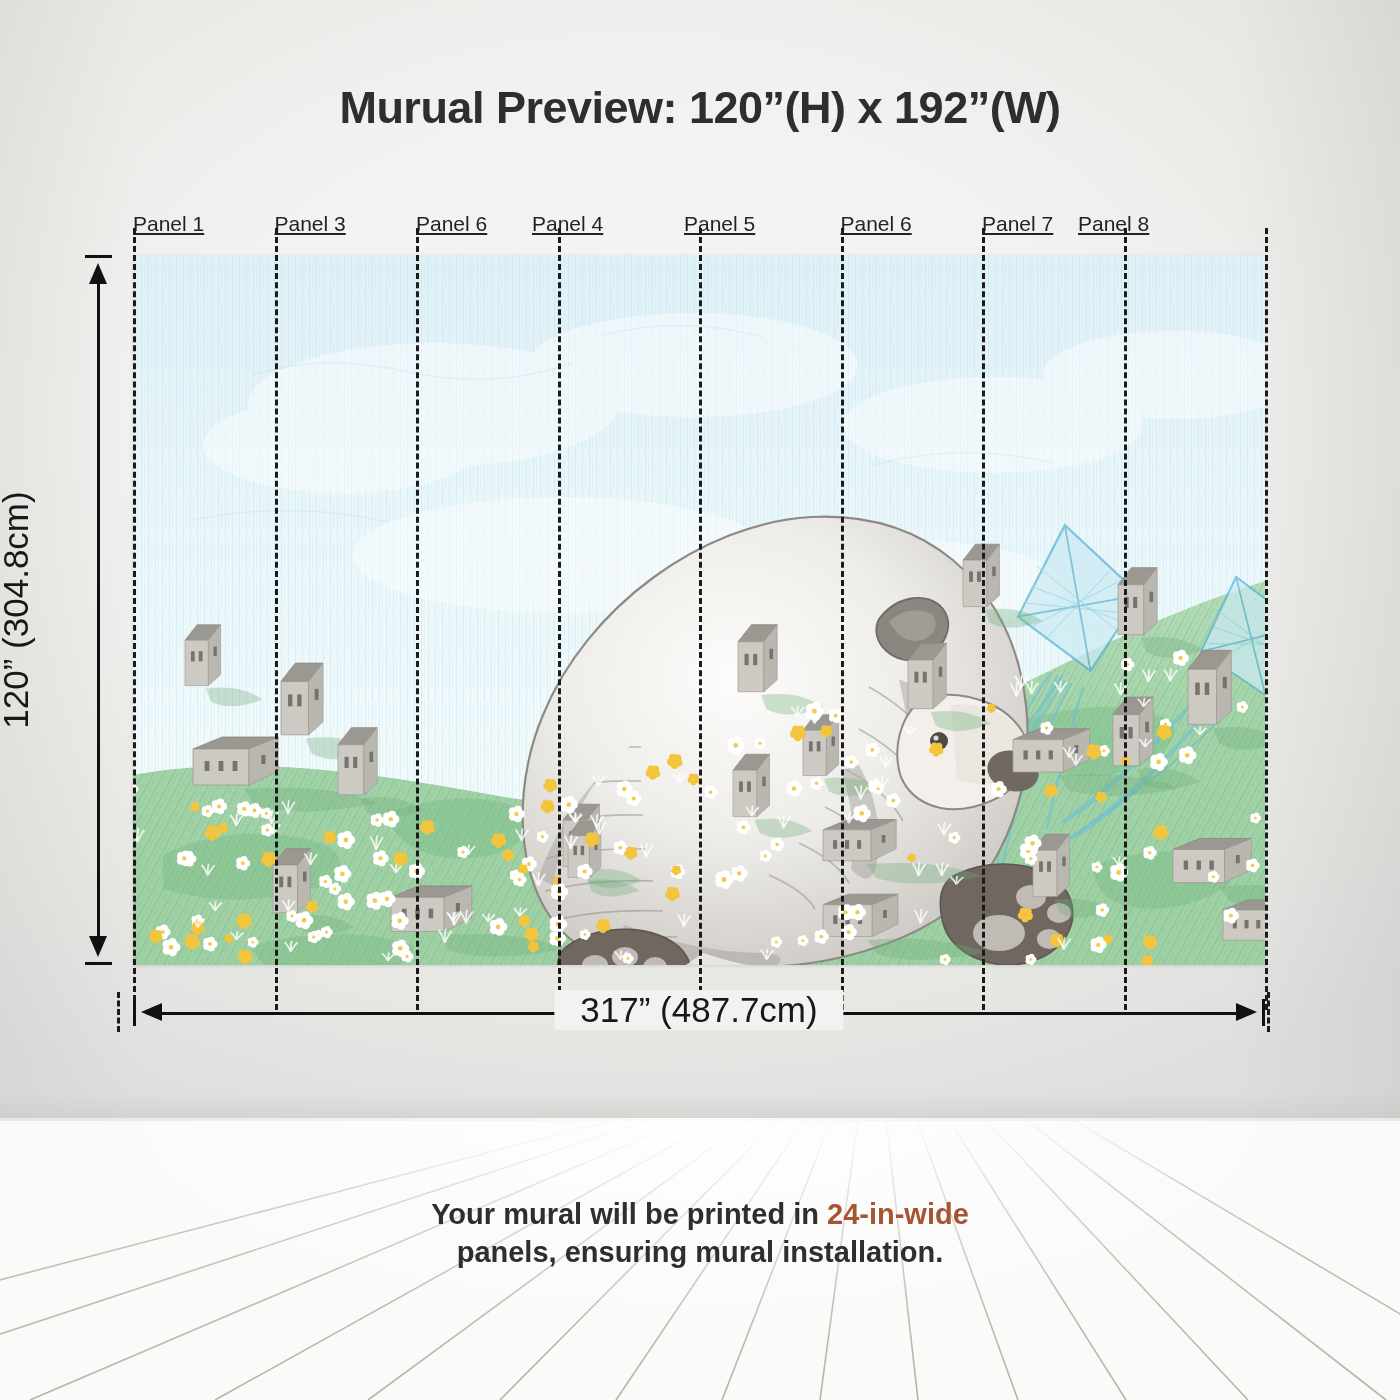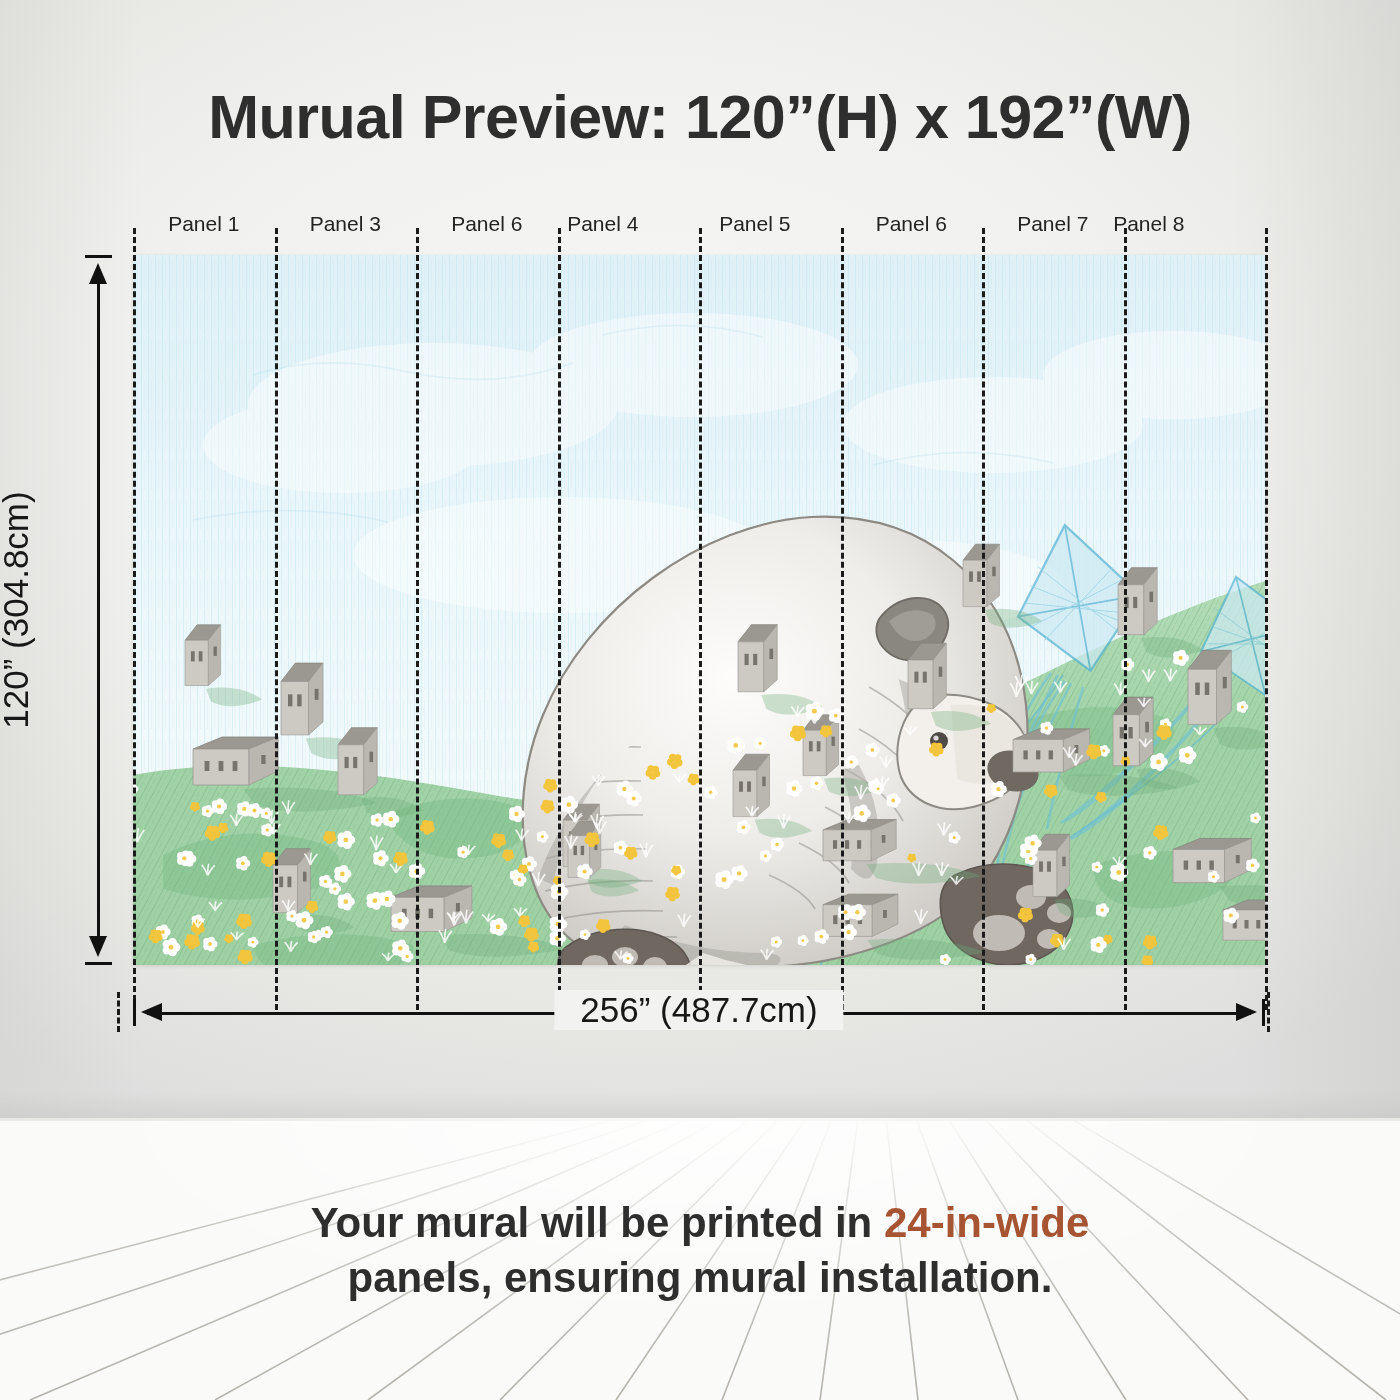--- a/index.html
+++ b/index.html
@@ -36,41 +36,41 @@
   }
   #floor-planks{ position:absolute; inset:0; }
   #floor-sheen{
     position:absolute; inset:0;
     background:radial-gradient(ellipse 900px 300px at 50% 0%, rgba(255,255,255,.85) 0%, rgba(255,255,255,0) 70%);
   }
 
   
   #title {
     position:absolute; left:0; top:82px; width:1400px; text-align:center;
-    font-size:61px; font-weight:700; color:#2e2e2e; letter-spacing:-.5px;
+    font-size:45px; font-weight:700; color:#2e2e2e; letter-spacing:-.5px;
     white-space:nowrap;
   }
 
   
   #mural-area{
     position:absolute; left:133px; top:255px; width:1132px; height:710px;
   }
   #mural-art{
     position:absolute; inset:0; overflow:hidden;
     background:#eef7fa;
     box-shadow:0 1px 3px rgba(130,130,125,.25);
   }
 
   
   #panel-labels{
     position:absolute; left:133px; top:212px; width:1132px; height:34px;
   }
   .panel-label{
-    position:absolute; top:0; text-align:center;
-    font-size:21px; color:#232323; font-weight:400; white-space:nowrap;
+    position:absolute; top:0; text-align:left;
+    font-size:21px; color:#232323; font-weight:400; white-space:nowrap;text-decoration:underline;
   }
 
   
   .panel-divider{
     position:absolute; top:228px; height:782px; width:0;
     border-left:3.5px dashed #1b1b1b;
   }
 
   
   #dim-v{ position:absolute; left:97px; top:255px; height:710px; width:2px; }
@@ -111,21 +111,21 @@
     position:absolute; left:50%; top:-22px; transform:translateX(-50%);
     background:#f2f2f0; padding:0 26px;
     font-size:35px; color:#181818; white-space:nowrap;
   }
   
   .h-tick{ position:absolute; top:-20px; height:40px; width:0; border-left:3.5px dashed #1b1b1b; }
 
   
   #caption{
     position:absolute; left:0; top:1196px; width:1400px; text-align:center;
-    font-size:42px; font-weight:700; color:#2e2e2e; line-height:1.30;
+    font-size:29px; font-weight:700; color:#2e2e2e; line-height:1.30;
   }
   .accent{ color:#a75433; }
 </style>
 </head>
 <body>
 
 <div id="room">
 
   <div id="wall">
     <div id="wall-vignette"></div>
@@ -1823,21 +1823,21 @@
   <div class="cap-h" style="bottom:0"></div>
   <div id="dim-v-label">120” (304.8cm)</div>
 </div>
 
 <div id="dim-h">
   <div class="cap-v" style="left:0"></div>
   <div id="dim-h-line"></div>
   <div class="arrow-left"></div>
   <div class="arrow-right"></div>
   <div class="cap-v" style="right:0"></div>
-  <div id="dim-h-label">256” (487.7cm)</div>
+  <div id="dim-h-label">317” (487.7cm)</div>
 <div class="h-tick" style="left: -16px;"></div>
     <div class="h-tick" style="left: 1134px;"></div>
   </div>
 
 <div id="caption">
   <div>
     <span>Your mural will be printed in </span><span class="accent">24-in-wide</span>
   </div>
   <div>panels, ensuring mural installation.</div>
 </div>

